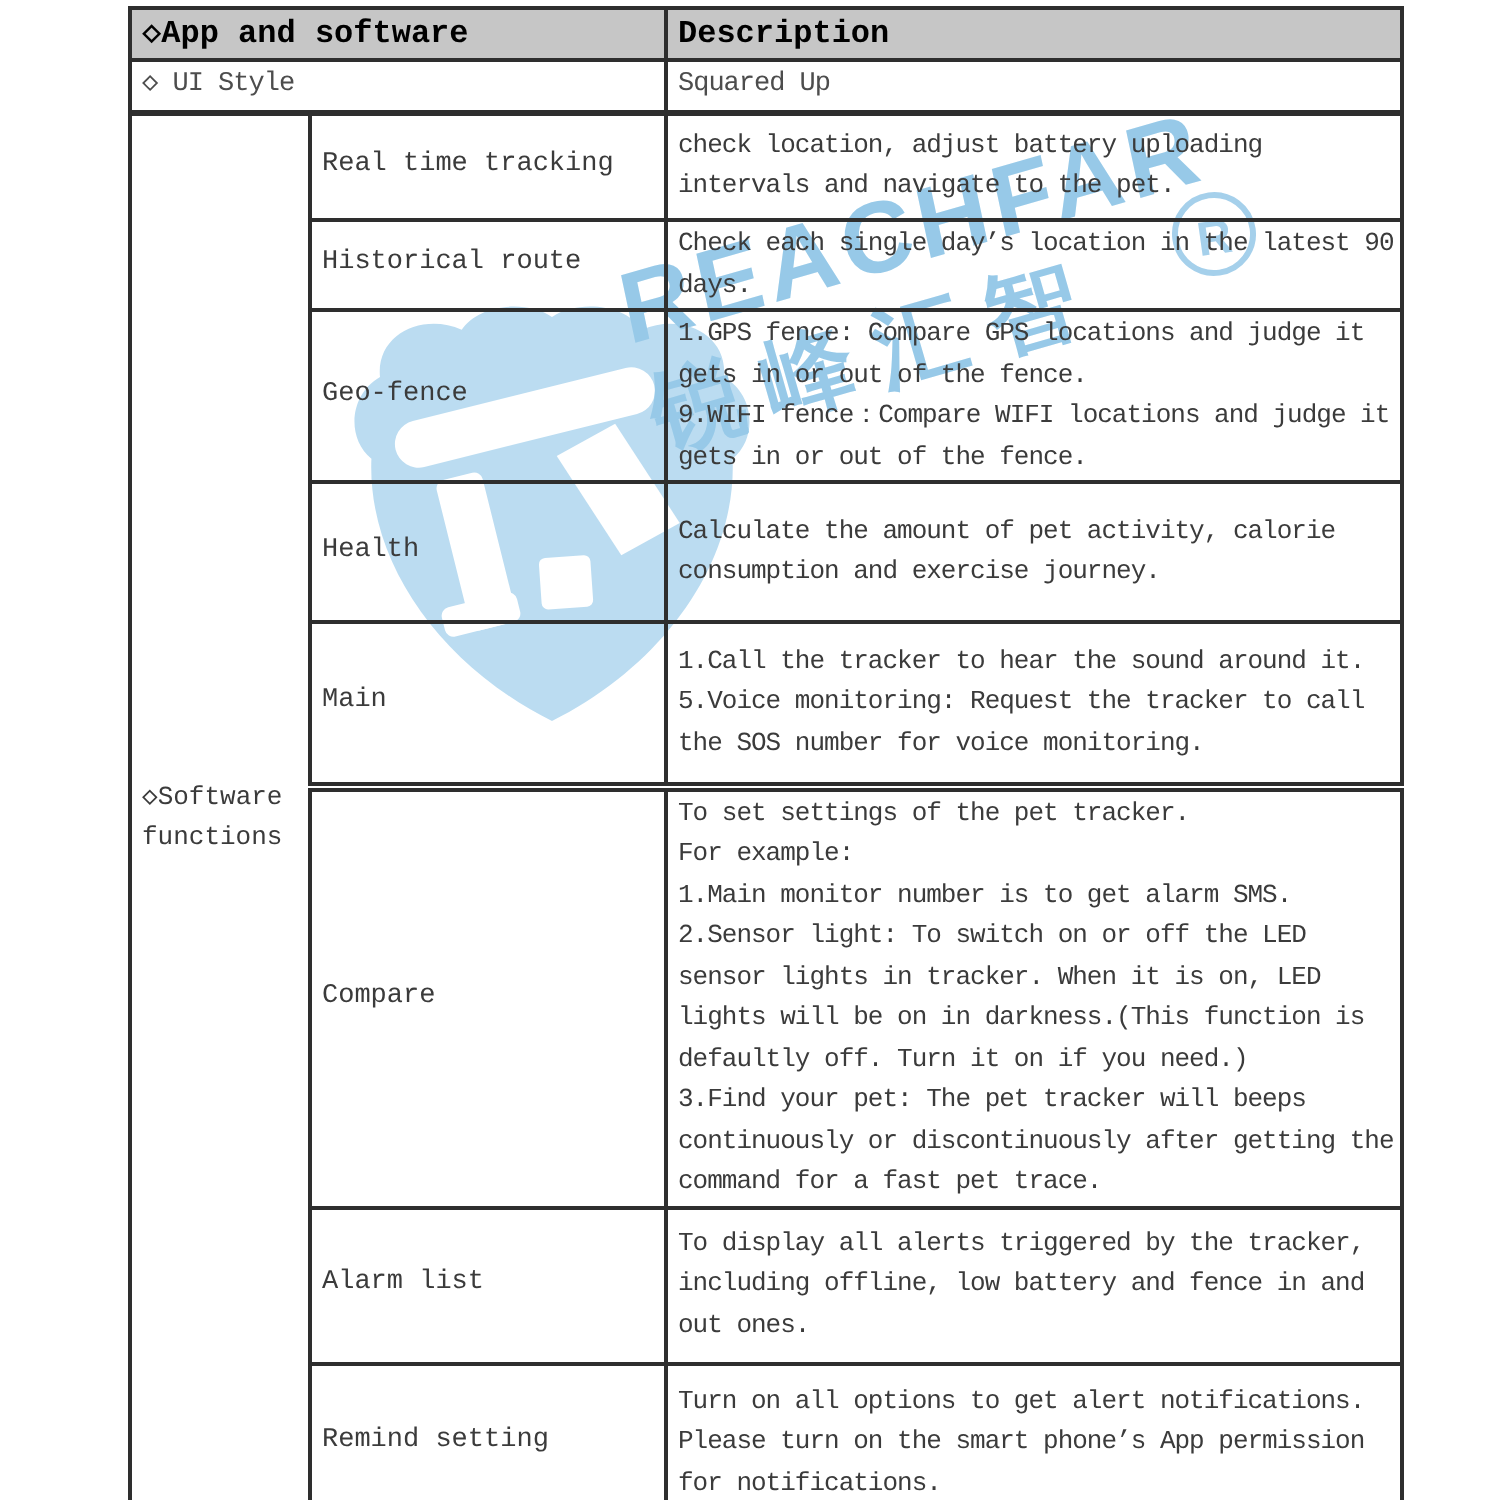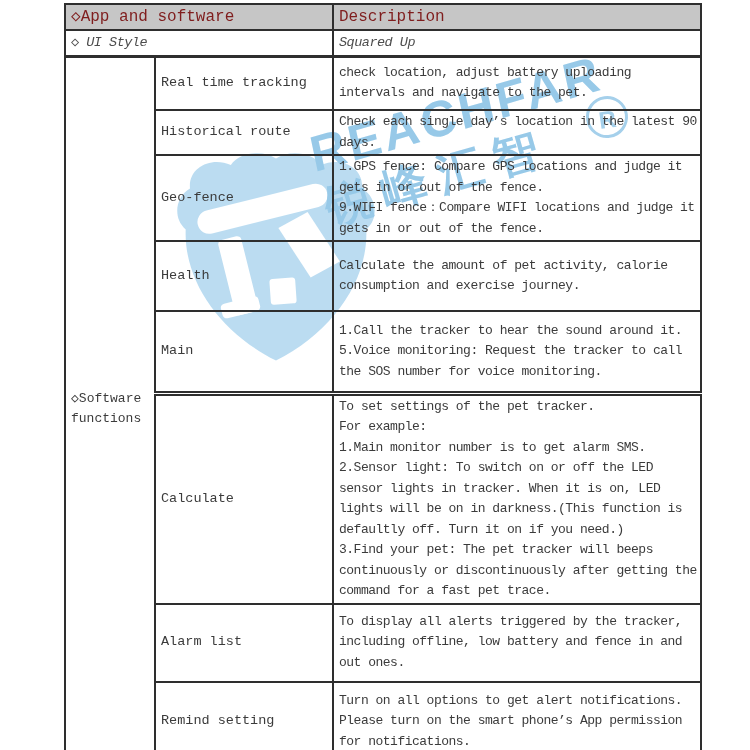--- a/index.html
+++ b/index.html
@@ -46,24 +46,24 @@
     border:2px solid #2e2e2e;
     padding:1px 3px 1px 5px;
     vertical-align:middle;
     color:#3b3b3b;
     font-size:13px;letter-spacing:-0.5px;line-height:20.5px;
     white-space:pre-line;
     overflow:hidden;
     box-sizing:border-box;
   }
   .spec-table tr.hdr td{
-    background:#c6c6c6;color:#7f1d1d;font-weight:normal;
+    background:#c6c6c6;color:#000000;font-weight:bold;
     font-size:16px;letter-spacing:0;line-height:22px;white-space:nowrap;
   }
-  .spec-table tr.uistyle td{color:#4d4d4d;font-size:13.5px;border-bottom-width:3px;white-space:nowrap;font-style:italic;}
+  .spec-table tr.uistyle td{color:#4d4d4d;font-size:13.5px;border-bottom-width:3px;white-space:nowrap;}
   td.feature{font-size:13.5px;letter-spacing:0;margin-left:29px;}
   td.sectioncell{font-size:13px;letter-spacing:0;vertical-align:middle;}
   tr.talkrow td{border-bottom:5px double #2e2e2e;}
 </style>
 </head>
 <body>
 
 <div class="page">
 
   <div class="watermark">
@@ -139,21 +139,21 @@
     </tr>
 
     <tr class="talkrow" style="height:82px">
       <td class="feature">Main</td>
       <td>1.Call the tracker to hear the sound around it.
 5.Voice monitoring: Request the tracker to call
 the SOS number for voice monitoring.</td>
     </tr>
 
     <tr style="height:205px">
-      <td class="feature">Calculate</td>
+      <td class="feature">Compare</td>
       <td>To set settings of the pet tracker.
 For example:
 1.Main monitor number is to get alarm SMS.
 2.Sensor light: To switch on or off the LED
 sensor lights in tracker. When it is on, LED
 lights will be on in darkness.(This function is
 defaultly off. Turn it on if you need.)
 3.Find your pet: The pet tracker will beeps
 continuously or discontinuously after getting the
 command for a fast pet trace.</td>

